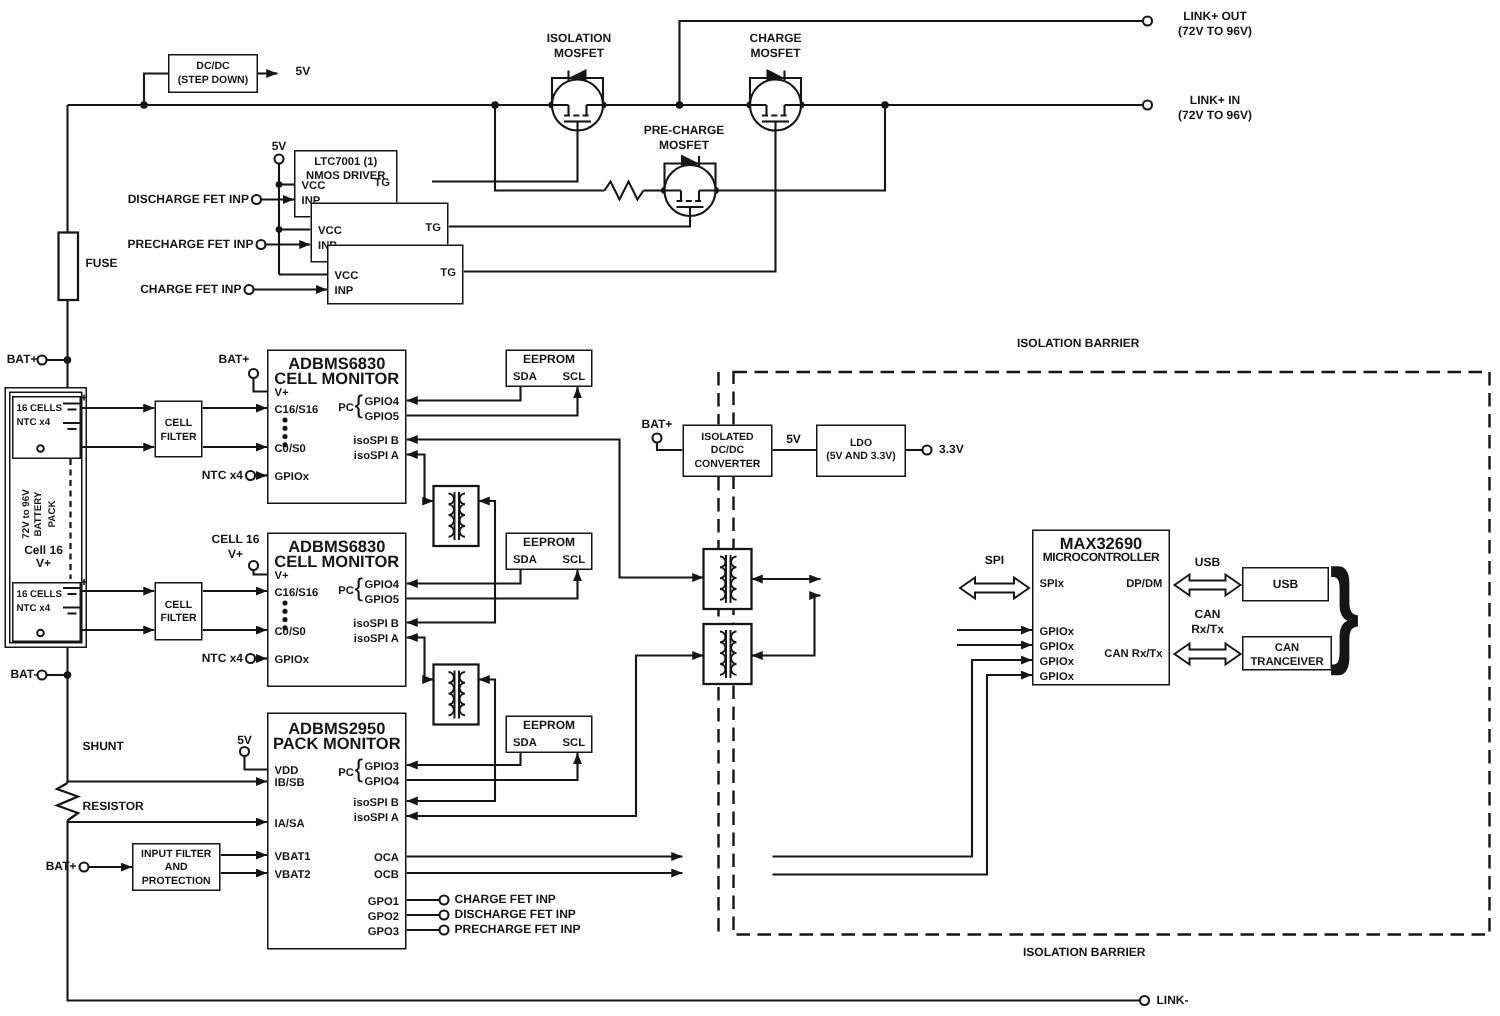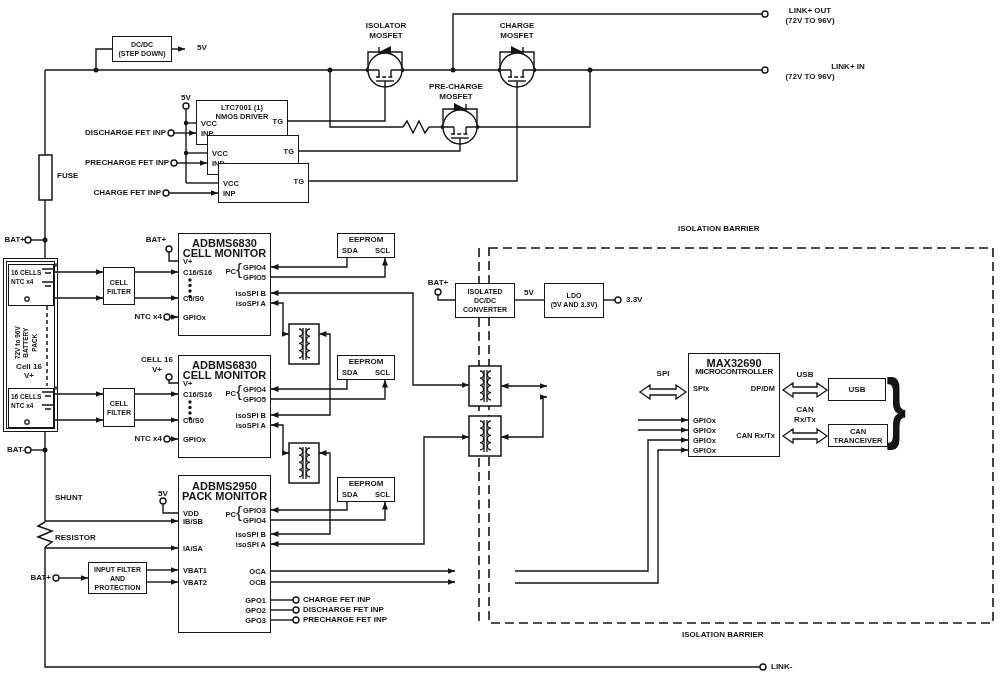--- a/index.html
+++ b/index.html
@@ -255,21 +255,21 @@
         <circle cx="618" cy="300" r="3"></circle>
     <circle cx="763" cy="667" r="3"></circle>
   </g>
 </svg>
 
 <div class="box" style="left:112px;top:36px;width:60px;height:26px;">
   <span class="t tc s7" style="top:4px">DC/DC</span>
   <span class="t tc s7" style="top:13px">(STEP DOWN)</span>
 </div>
 
-<div class="box" style="left:196px;top:100px;width:92px;height:45px;">
+<div class="box" style="left:196px;top:100px;width:69px;height:45px;">
   <span class="t tc s75" style="top:3px">LTC7001 (1)</span>
   <span class="t tc s75" style="top:12px">NMOS DRIVER</span>
   <span class="t pl s75" style="top:19px">VCC</span>
   <span class="t pl s75" style="top:29px">INP</span>
   <span class="t pr s75" style="top:17px">TG</span>
 </div>
 <div class="box" style="left:207px;top:135px;width:92px;height:40px;">
   <span class="t pl s75" style="top:14px">VCC</span>
   <span class="t pl s75" style="top:24px">INP</span>
   <span class="t pr s75" style="top:12px">TG</span>
@@ -409,23 +409,23 @@
 </div>
 <div class="box" style="left:828px;top:424px;width:60px;height:23px;">
   <span class="t tc s75" style="top:3px">CAN</span>
   <span class="t tc s75" style="top:12px">TRANCEIVER</span>
 </div>
 <span class="bigbrace" style="left:881px;top:368px;">}</span>
 
 <span class="lbl s85" style="left:197px;top:44px">5V</span>
 <span class="lbl lc" style="left:810px;top:7px">LINK+ OUT</span>
 <span class="lbl lc" style="left:810px;top:17px">(72V TO 96V)</span>
-<span class="lbl lc" style="left:848px;top:63px">LINK+ IN</span>
+<span class="lbl lc" style="left:810px;top:63px">LINK+ IN</span>
 <span class="lbl lc" style="left:810px;top:73px">(72V TO 96V)</span>
-<span class="lbl lc" style="left:386px;top:22px">ISOLATOR</span>
+<span class="lbl lc" style="left:386px;top:22px">ISOLATION</span>
 <span class="lbl lc" style="left:386px;top:32px">MOSFET</span>
 <span class="lbl lc" style="left:517px;top:22px">CHARGE</span>
 <span class="lbl lc" style="left:517px;top:32px">MOSFET</span>
 <span class="lbl lc" style="left:456px;top:83px">PRE-CHARGE</span>
 <span class="lbl lc" style="left:456px;top:93px">MOSFET</span>
 <span class="lbl lc" style="left:186px;top:94px">5V</span>
 <span class="lbl lr" style="left:166px;top:129px">DISCHARGE FET INP</span>
 <span class="lbl lr" style="left:169px;top:159px">PRECHARGE FET INP</span>
 <span class="lbl lr" style="left:161px;top:189px">CHARGE FET INP</span>
 <span class="lbl" style="left:57px;top:172px">FUSE</span>

